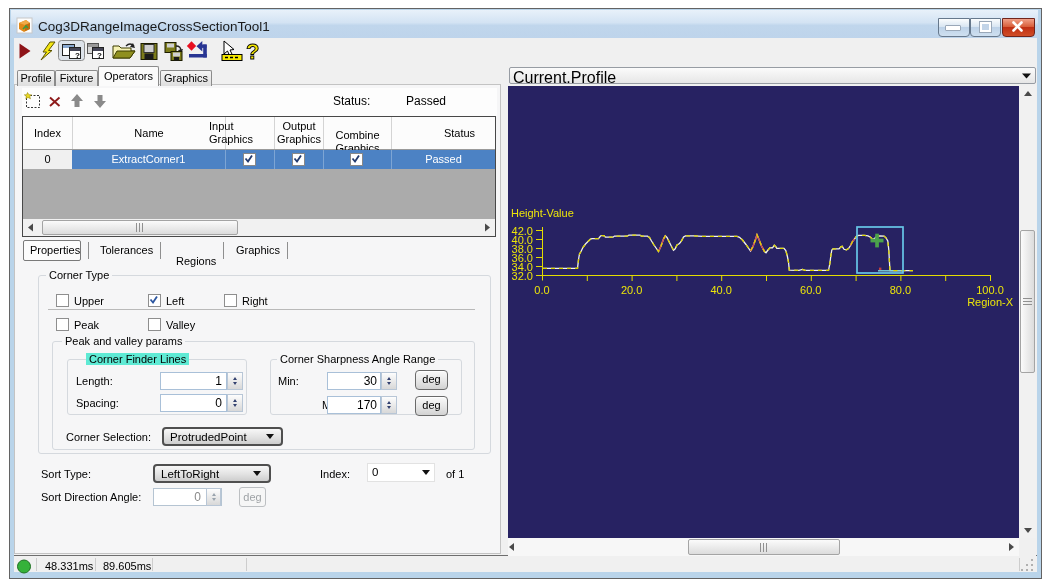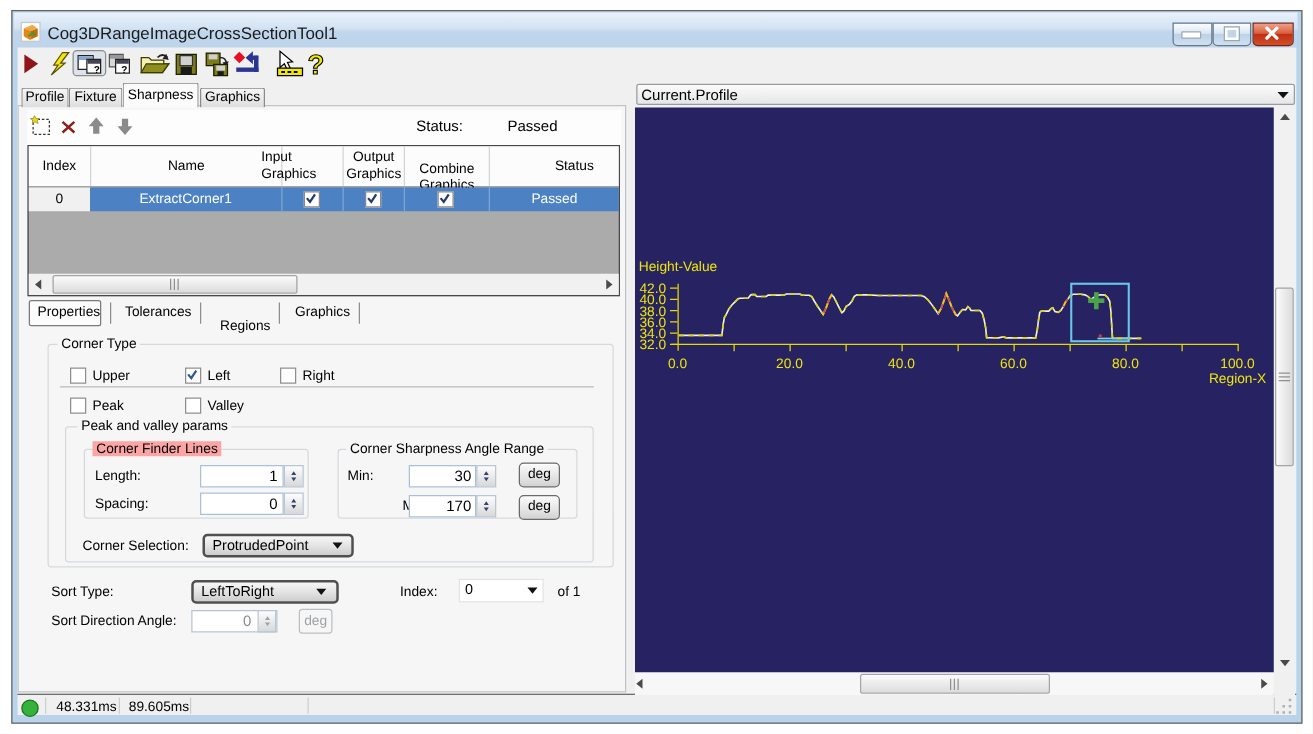--- a/index.html
+++ b/index.html
@@ -42,21 +42,21 @@
 <div class="abs" style="left:95px;top:558px;width:1px;height:13px;background:#cdcdcd;"></div>
 <div class="abs" style="left:152px;top:558px;width:1px;height:13px;background:#cdcdcd;"></div>
 <div class="abs" style="left:246px;top:558px;width:1px;height:13px;background:#cdcdcd;"></div>
 <div class="abs" style="left:1019px;top:558px;width:1px;height:13px;background:#cdcdcd;"></div>
 
 <div class="abs" style="left:14px;top:84px;width:487px;height:470px;background:#f6f6f7;border:1px solid #c3c3c3;box-sizing:border-box;"></div>
 
 <div class="abs" style="left:17px;top:70px;width:36px;height:15px;background:linear-gradient(#f5f5f5,#dedede);border:1px solid #8b8b8b;border-bottom:none;border-radius:2px 2px 0 0;text-align:center;line-height:15px;">Profile</div>
 <div class="abs" style="left:55px;top:70px;width:41px;height:15px;background:linear-gradient(#f5f5f5,#dedede);border:1px solid #8b8b8b;border-bottom:none;border-radius:2px 2px 0 0;text-align:center;line-height:15px;">Fixture</div>
 <div class="abs" style="left:160px;top:70px;width:50px;height:15px;background:linear-gradient(#f5f5f5,#dedede);border:1px solid #8b8b8b;border-bottom:none;border-radius:2px 2px 0 0;text-align:center;line-height:15px;">Graphics</div>
-<div class="abs" style="left:98px;top:66px;width:59px;height:19px;background:#fbfbfb;border:1px solid #8b8b8b;border-bottom:none;border-radius:2px 2px 0 0;text-align:center;line-height:19px;">Sharpness</div>
+<div class="abs" style="left:98px;top:66px;width:59px;height:19px;background:#fbfbfb;border:1px solid #8b8b8b;border-bottom:none;border-radius:2px 2px 0 0;text-align:center;line-height:19px;">Operators</div>
 
 <div class="abs" style="left:22px;top:88px;width:475px;height:28px;background:#fdfdfd;"></div>
 <div class="abs" style="left:333px;top:94px;font-size:12px;">Status:</div>
 <div class="abs" style="left:406px;top:94px;font-size:12px;">Passed</div>
 
 <div class="abs" style="left:22px;top:116px;width:474px;height:121px;background:#ababab;border:1px solid #484848;box-sizing:border-box;"></div>
 
 <div class="abs" style="left:23px;top:117px;width:472px;height:32px;background:#fcfcfc;"></div>
 <div class="abs" style="left:23px;top:149px;width:472px;height:1px;background:#9a9a9a;"></div>
 
@@ -110,38 +110,38 @@
 <div class="abs" style="left:48px;top:309px;width:427px;height:1px;background:#b9b9b9;"></div>
 <div class="abs" style="left:56px;top:318px;width:11px;height:11px;background:#fff;border:1px solid #8e8e8e;"></div>
 <div class="abs" style="left:74px;top:319px;">Peak</div>
 <div class="abs" style="left:148px;top:318px;width:11px;height:11px;background:#fff;border:1px solid #8e8e8e;"></div>
 <div class="abs" style="left:166px;top:319px;text-align:right;">Valley</div>
 
 <div class="abs" style="left:52px;top:341px;width:423px;height:109px;border:1px solid #d5d9de;border-radius:3px;box-sizing:border-box;"></div>
 <div class="abs" style="left:62px;top:335px;background:#f6f6f7;padding:0 3px;">Peak and valley params</div>
 
 <div class="abs" style="left:67px;top:359px;width:180px;height:56px;border:1px solid #d5d9de;border-radius:3px;box-sizing:border-box;"></div>
-<div class="abs" style="left:74px;top:353px;background:#fca5a5;padding:0 3px;">Corner Finder Lines</div>
+<div class="abs" style="left:86px;top:353px;background:#5eead4;padding:0 3px;">Corner Finder Lines</div>
 <div class="abs" style="left:76px;top:375px;">Length:</div>
 <div class="abs" style="left:76px;top:397px;">Spacing:</div>
 
 <div class="abs" style="left:270px;top:359px;width:192px;height:56px;border:1px solid #d5d9de;border-radius:3px;box-sizing:border-box;"></div>
 <div class="abs" style="left:277px;top:353px;background:#f6f6f7;padding:0 3px;">Corner Sharpness Angle Range</div>
 <div class="abs" style="left:278px;top:375px;">Min:</div>
 <div class="abs" style="left:278px;top:399px;margin-left:44px;">Max:</div>
 
 <div class="abs" style="left:66px;top:431px;">Corner Selection:</div>
 
 <div class="abs" style="left:41px;top:468px;">Sort Type:</div>
 <div class="abs" style="left:320px;top:468px;">Index:</div>
 <div class="abs" style="left:446px;top:468px;">of 1</div>
 <div class="abs" style="left:41px;top:491px;">Sort Direction Angle:</div>
 
 <div class="abs" style="left:509px;top:67px;width:527px;height:17px;background:linear-gradient(#fbfbfb,#e6e6e6);border:1px solid #979ca3;box-sizing:border-box;border-radius:2px;"></div>
-<div class="abs" style="left:513px;top:69px;font-size:12px;">Current.Profile</div>
+<div class="abs" style="left:513px;top:69px;font-size:16px;">Current.Profile</div>
 
 <div class="abs" id="navy" style="left:508px;top:86px;width:511px;height:452px;background:#272262;"></div>
 
 <div class="abs" style="left:1020px;top:86px;width:16px;height:452px;background:#f1f1f1;"></div>
 <div class="abs" style="left:1020px;top:230px;width:15px;height:143px;background:linear-gradient(90deg,#fbfbfb,#dcdcdc);border:1px solid #a4a4a4;box-sizing:border-box;border-radius:2px;"></div>
 
 <div class="abs" style="left:508px;top:538px;width:511px;height:18px;background:#f7f7f7;"></div>
 <div class="abs" style="left:688px;top:539px;width:152px;height:16px;background:linear-gradient(#fbfbfb,#dcdcdc);border:1px solid #a4a4a4;box-sizing:border-box;border-radius:2px;"></div>
 <div class="abs" style="left:1019px;top:538px;width:17px;height:18px;background:#f0f0f0;"></div>
 

